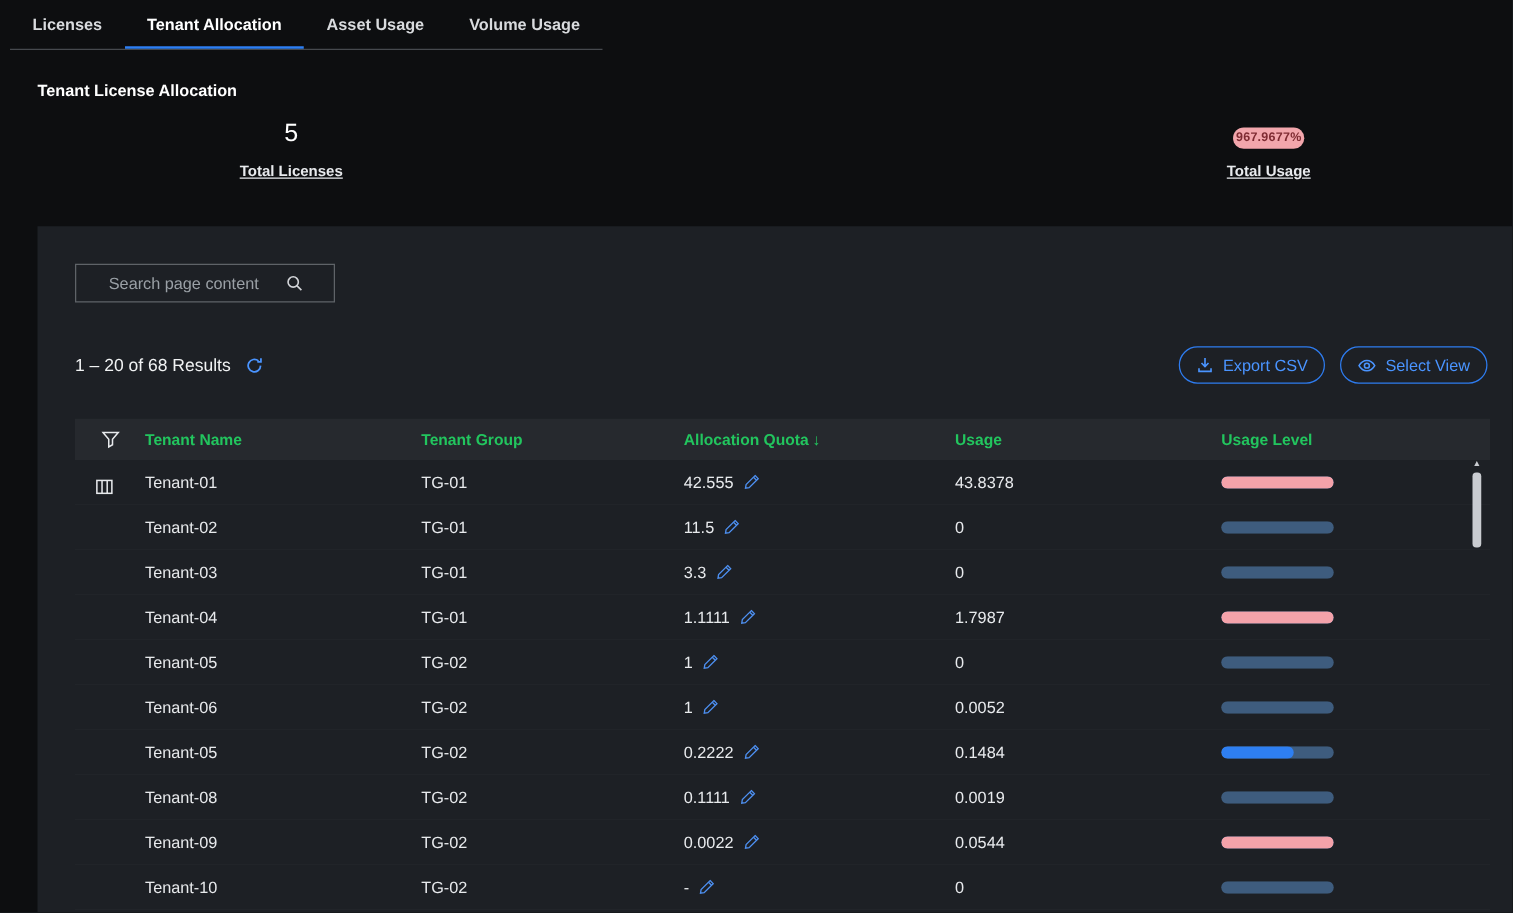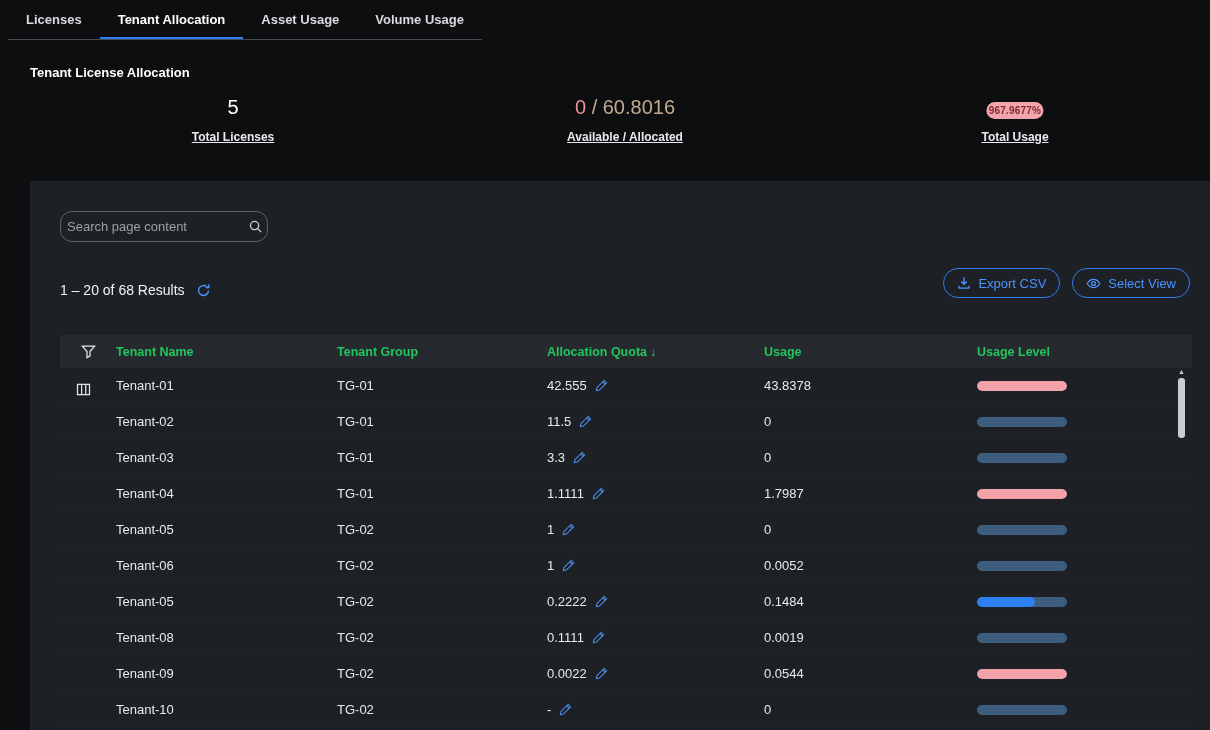--- a/index.html
+++ b/index.html
@@ -29,31 +29,31 @@
   .avail-value .avail { color:#ea8f93; }
   .avail-value .alloc { color:#c2ab8e; }
   .usage-pill {
     display:inline-block; background:#f2a6ac; color:#7e2b32;
     font-size:10px; font-weight:700; padding:3px 2px; border-radius:9px; letter-spacing:.2px;
   }
   
   .panel { position:absolute; left:30px; top:181px; right:0; bottom:0; background:#1d2025; }
   .search {
     position:absolute; left:30px; top:30px; width:208px; height:31px;
-    border:1px solid #5f6368; border-radius:12px; display:flex; align-items:center;
-    padding:0 4px; background:transparent;
+    border:1px solid #5f6368; border-radius:0; display:flex; align-items:center;
+    padding:0 24px; background:transparent;
   }
   .search input {
     flex:1; background:transparent; border:none; outline:none;
     color:#e8eaed; font-size:13px; min-width:0;
   }
   .search input::placeholder { color:#9aa0a6; }
   .results-row {
-    position:absolute; left:30px; right:20px; top:85px; height:32px;
-    display:flex; align-items:flex-end; justify-content:space-between;
+    position:absolute; left:30px; right:20px; top:95px; height:32px;
+    display:flex; align-items:center; justify-content:space-between;
   }
   .results { display:flex; align-items:center; gap:11px; font-size:14px; color:#f1f3f4; }
   .iconbtn { display:inline-flex; cursor:pointer; }
   .actions { display:flex; gap:12px; }
   .btn {
     height:30px; display:inline-flex; align-items:center; gap:7px; padding:0 13px;
     border:1px solid #2e7cf0; border-radius:15px; background:transparent;
     color:#4a94ff; font-size:13px; font-family:"Liberation Sans",sans-serif; cursor:pointer;
   }
   
@@ -96,26 +96,20 @@
   </nav>
 
 
 <div class="page-title">Tenant License Allocation</div>
 
 
 <div class="stats">
   <div class="stat stat-total">
     <div class="value">5</div>
     <div class="label">Total Licenses</div>
-  </div>
-  <div class="stat stat-avail">
-    <div class="value avail-value">
-      <span class="avail">0</span><span class="alloc"> / </span><span class="alloc">60.8016</span>
-    </div>
-    <div class="label">Available / Allocated</div>
   </div>
   <div class="stat stat-usage">
     <div class="value">
       <span class="usage-pill">967.9677%</span>
     </div>
     <div class="label">Total Usage</div>
   </div>
 </div>
 
 

